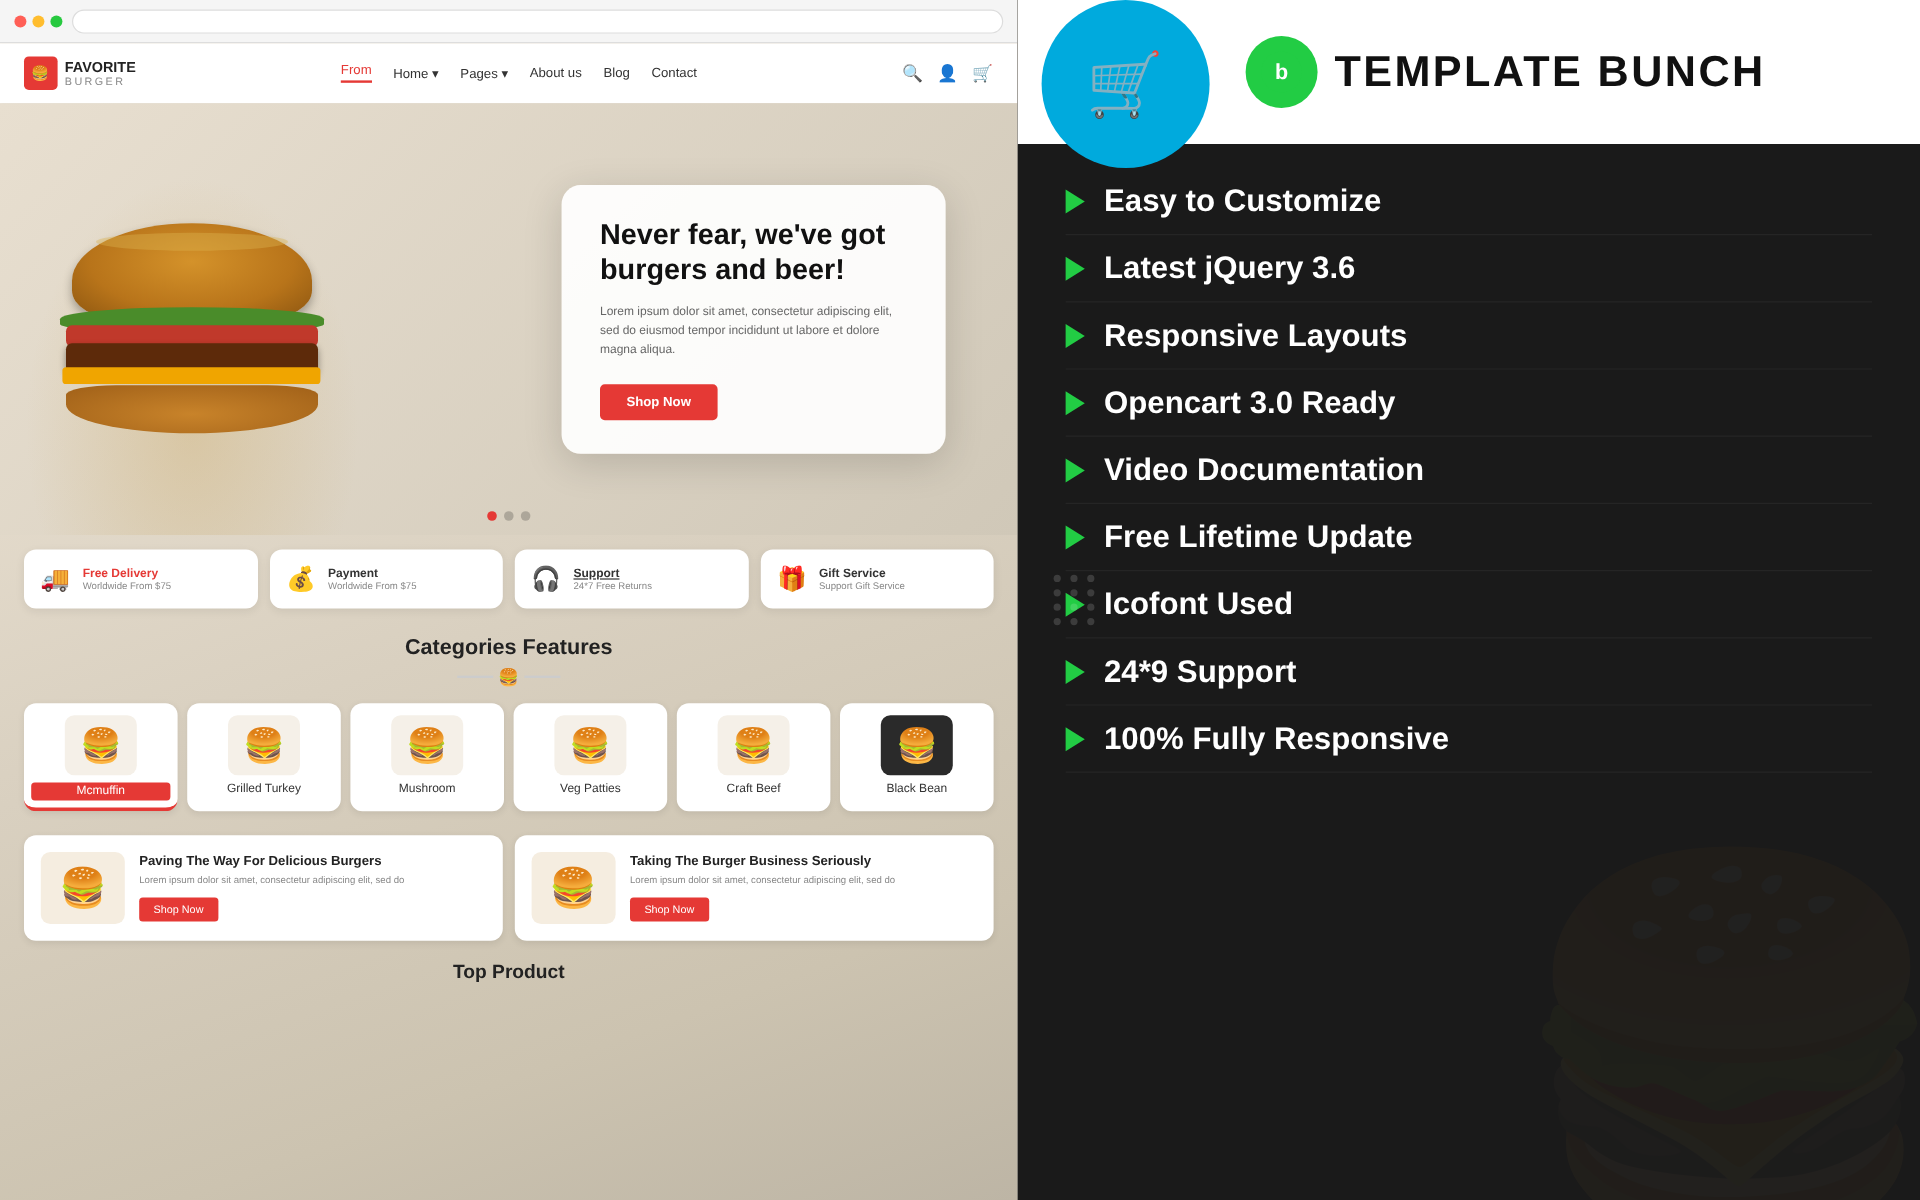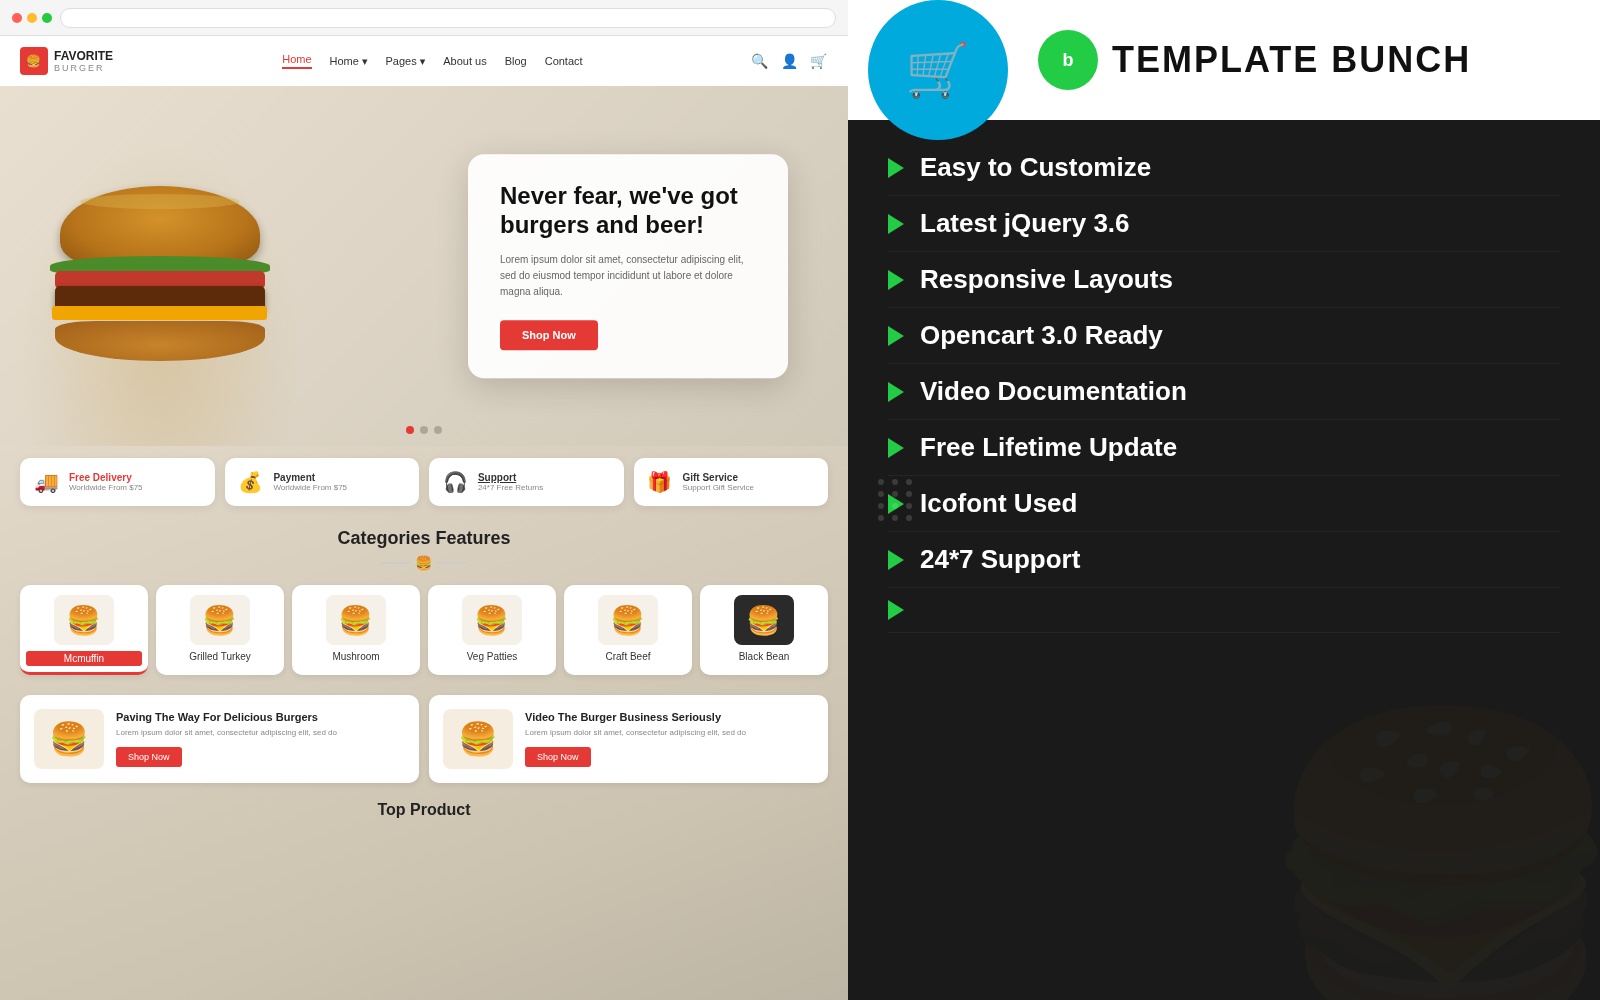--- a/index.html
+++ b/index.html
@@ -289,21 +289,21 @@
 
     <nav class="nav">
       <div class="nav-logo">
         <div class="nav-logo-icon">🍔</div>
         <div>
           <div class="nav-logo-text">FAVORITE</div>
           <div class="nav-logo-sub">BURGER</div>
         </div>
       </div>
       <div class="nav-links">
-        <a class="nav-link active">Home</a>
+        <a class="nav-link active">From</a>
         <a class="nav-link">Home ▾</a>
         <a class="nav-link">Pages ▾</a>
         <a class="nav-link">About us</a>
         <a class="nav-link">Blog</a>
         <a class="nav-link">Contact</a>
       </div>
       <div class="nav-icons">
         <span class="nav-icon">🔍</span>
         <span class="nav-icon">👤</span>
         <span class="nav-icon">🛒</span>
@@ -405,21 +405,21 @@
         <div class="promo-img">🍔</div>
         <div>
           <div class="promo-title">Paving The Way For Delicious Burgers</div>
           <div class="promo-desc">Lorem ipsum dolor sit amet, consectetur adipiscing elit, sed do</div>
           <button class="promo-btn">Shop Now</button>
         </div>
       </div>
       <div class="promo-card">
         <div class="promo-img">🍔</div>
         <div>
-          <div class="promo-title">Video The Burger Business Seriously</div>
+          <div class="promo-title">Taking The Burger Business Seriously</div>
           <div class="promo-desc">Lorem ipsum dolor sit amet, consectetur adipiscing elit, sed do</div>
           <button class="promo-btn">Shop Now</button>
         </div>
       </div>
     </div>
 
     <div class="top-product-section">
       <div class="top-product-title">Top Product</div>
     </div>
   </div>
@@ -481,21 +481,22 @@
     <div class="feature-item">
       <div class="feature-arrow"></div>
       <span class="feature-text">Free Lifetime Update</span>
     </div>
     <div class="feature-item">
       <div class="feature-arrow"></div>
       <span class="feature-text">Icofont Used</span>
     </div>
     <div class="feature-item">
       <div class="feature-arrow"></div>
-      <span class="feature-text">24*7 Support</span>
-    </div>
-    <div class="feature-item">
-      <div class="feature-arrow"></div>
+      <span class="feature-text">24*9 Support</span>
+    </div>
+    <div class="feature-item">
+      <div class="feature-arrow"></div>
+      <span class="feature-text">100% Fully Responsive</span>
     </div>
   </div>
 
   <div class="bg-sketch">🍔</div>
 </div>
 
 </body></html>

